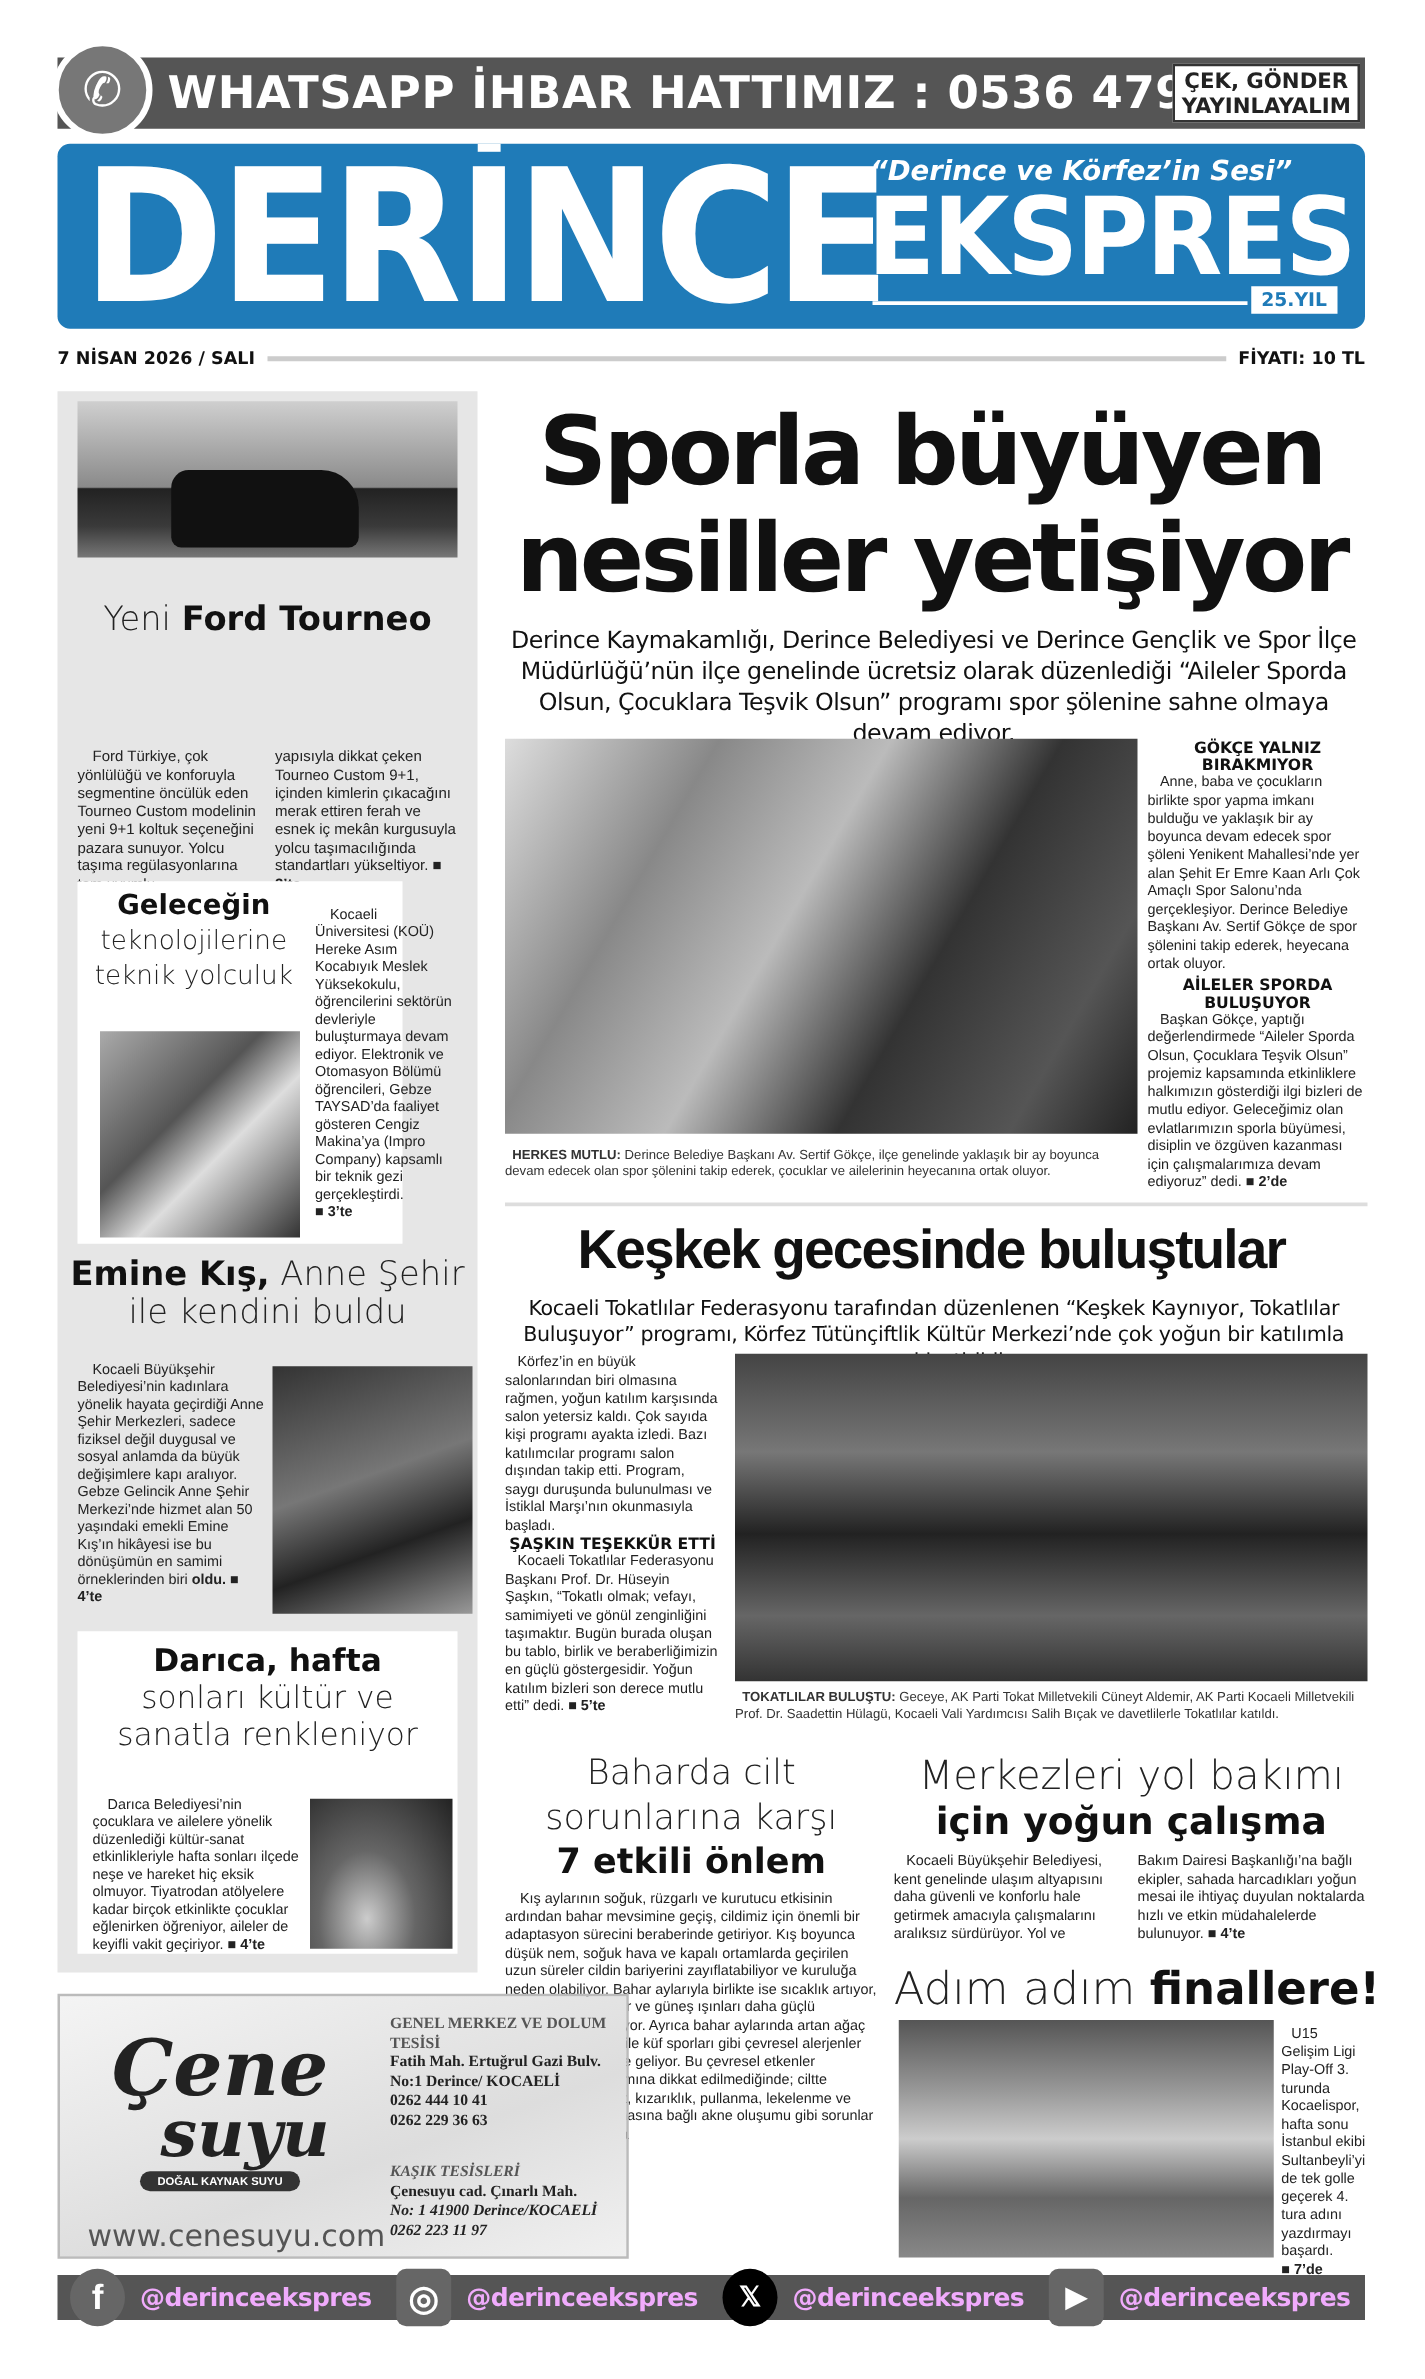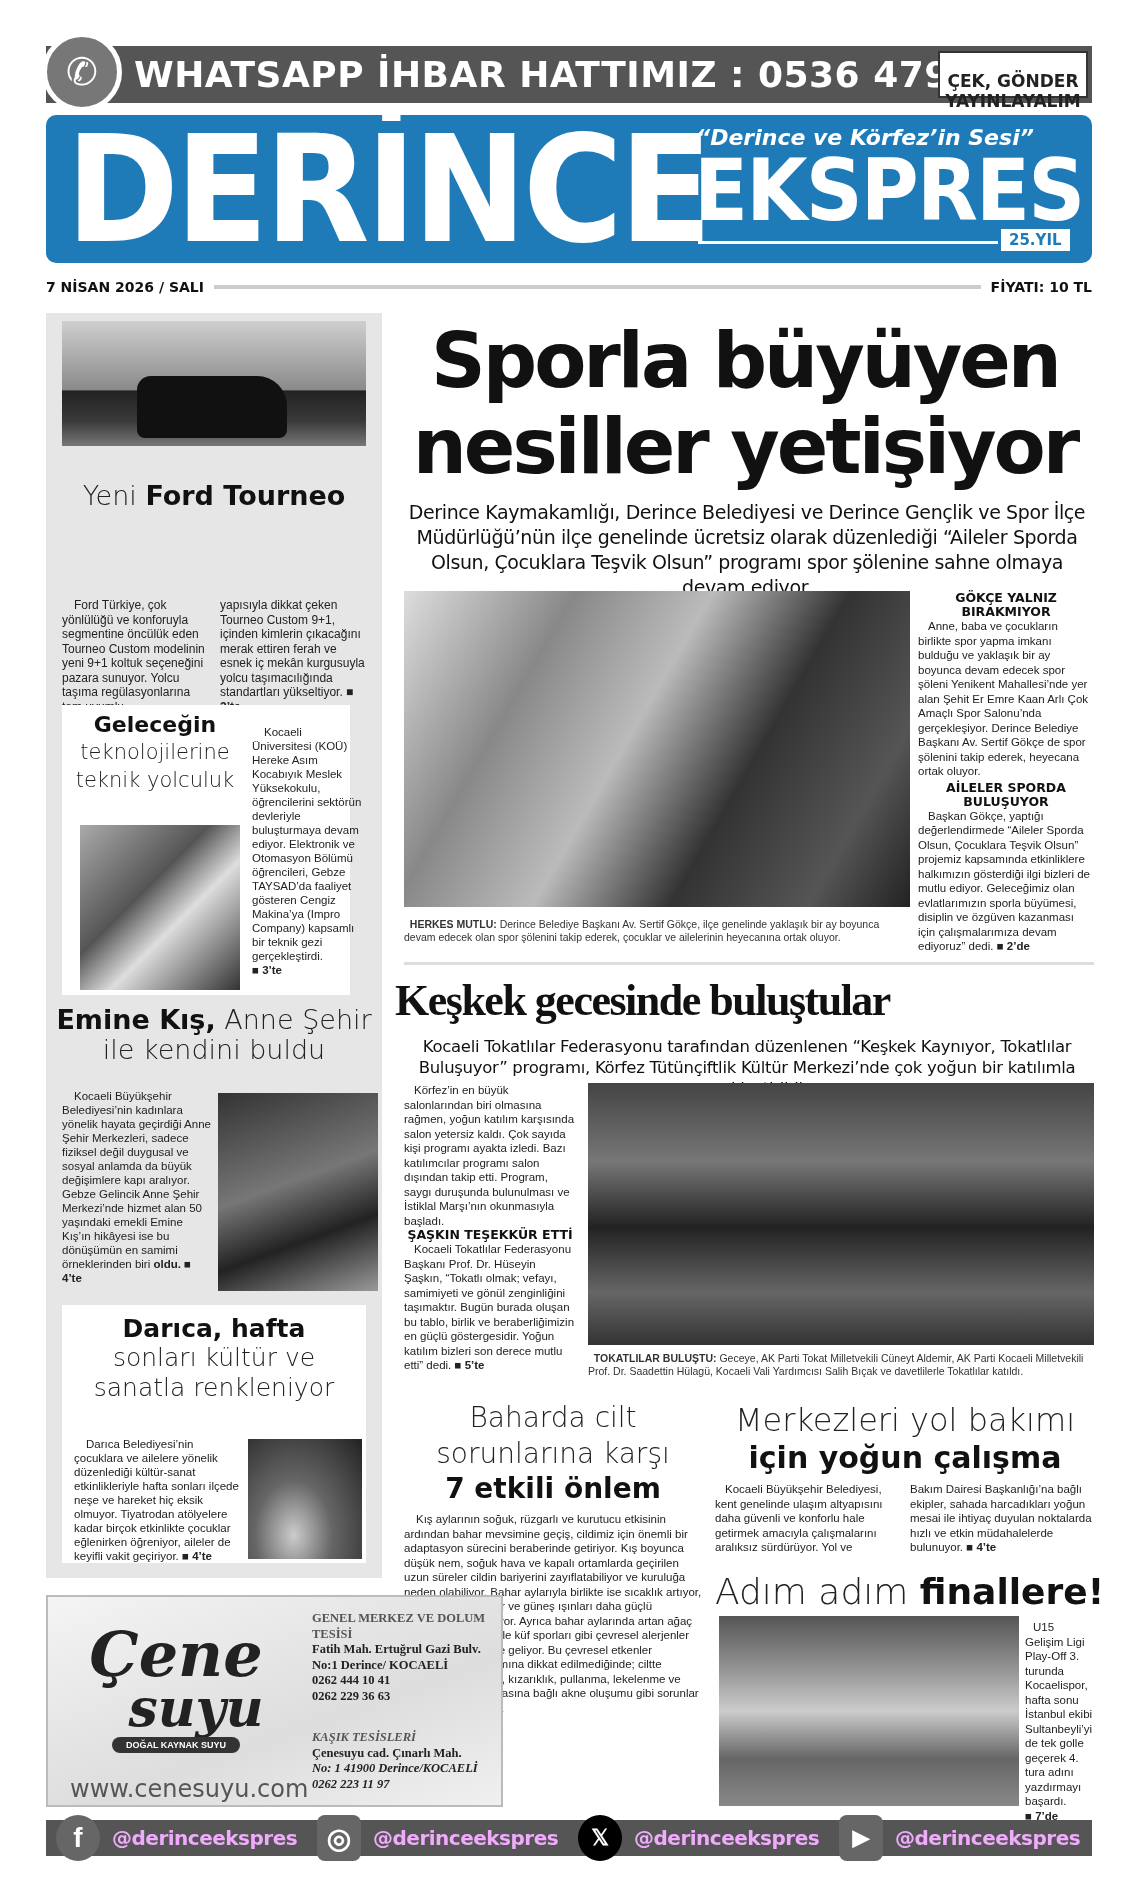--- a/index.html
+++ b/index.html
@@ -2,21 +2,21 @@
 <html><head>
 <meta charset="utf-8">
 <style>
 *{box-sizing:border-box;margin:0;padding:0}
 body{width:1140px;height:1903px;background:#fff;font-family:"Liberation Sans",sans-serif;color:#111;position:relative;overflow:hidden}
 .abs{position:absolute}
 
 #wa{left:46px;top:46px;width:1046px;height:57px;background:#555;display:flex;align-items:center}
 #wa-icon{position:absolute;left:-4px;top:-14px;width:80px;height:80px;border-radius:50%;background:#777;border:5px solid #fff;display:flex;align-items:center;justify-content:center;color:#fff;font-size:38px}
 #wa-text{margin-left:88px;color:#fff;font-weight:bold;font-size:36px;letter-spacing:.5px;font-family:"DejaVu Sans",sans-serif;white-space:nowrap}
-#wa-cta{position:absolute;right:4px;top:5px;width:150px;height:47px;background:#fff;border:2px solid #333;color:#222;font-weight:bold;font-size:17px;line-height:20px;text-align:center;padding-top:18px;font-family:"DejaVu Sans",sans-serif}
+#wa-cta{position:absolute;right:4px;top:5px;width:150px;height:47px;background:#fff;border:2px solid #333;color:#222;font-weight:bold;font-size:17px;line-height:20px;text-align:center;padding-top:2px;font-family:"DejaVu Sans",sans-serif}
 
 #mast{left:46px;top:115px;width:1046px;height:148px;background:#1f7bb8;border-radius:10px;overflow:hidden}
 #mast-left{position:absolute;left:20px;top:2px;color:#fff;font-weight:bold;font-size:148px;line-height:146px;letter-spacing:-4px;font-family:"DejaVu Sans",sans-serif;transform:scaleX(.92);transform-origin:left}
 #mast-slogan{position:absolute;left:650px;top:10px;color:#fff;font-style:italic;font-weight:bold;font-size:22px;font-family:"DejaVu Sans",sans-serif}
 #mast-right{position:absolute;left:648px;top:30px;color:#fff;font-weight:bold;font-size:86px;line-height:90px;letter-spacing:-2px;font-family:"DejaVu Sans",sans-serif;transform:scaleX(.92);transform-origin:left}
 #mast-rule{position:absolute;left:652px;top:126px;width:300px;height:3px;background:#fff}
 #mast-year{position:absolute;left:955px;top:114px;background:#fff;color:#1f7bb8;font-weight:bold;font-size:15px;padding:2px 8px;font-family:"DejaVu Sans",sans-serif}
 
 #dateline{left:46px;top:276px;width:1046px;height:22px;display:flex;align-items:center;gap:10px;font-weight:bold;font-size:14px;font-family:"DejaVu Sans",sans-serif}
 #dateline .rule{flex:1;height:4px;background:#ccc}
@@ -32,21 +32,21 @@
 .ref{font-weight:bold}
 .ref::before{content:"■ ";font-weight:bold}
 
 #h1{left:395px;top:318px;width:700px;text-align:center;font-family:"DejaVu Sans",sans-serif;font-weight:bold;font-size:76px;line-height:86px;letter-spacing:-3px;color:#111}
 #deck{left:400px;top:500px;width:694px;text-align:center;font-size:19px;line-height:25px;font-family:"DejaVu Sans",sans-serif;color:#111;letter-spacing:-.4px}
 #mainphoto{left:404px;top:591px;width:506px;height:316px}
 #rightcol{left:918px;top:591px;width:176px}
 .sub{font-weight:bold;text-align:center;font-size:12.5px;line-height:14px;font-family:"DejaVu Sans",sans-serif}
 #cap1{left:404px;top:918px;width:506px;font-size:10.5px;line-height:13px;color:#333}
 #rule1{left:404px;top:962px;width:690px;height:3px;background:#ddd}
-#h2{left:395px;top:975px;width:700px;text-align:left;font-weight:bold;font-size:44px;font-family:Liberation Serif, serif;letter-spacing:-1.5px}
+#h2{left:395px;top:975px;width:700px;text-align:center;font-weight:bold;font-size:44px;font-family:Liberation Sans, sans-serif;letter-spacing:-1.5px}
 #deck2{left:400px;top:1036px;width:694px;text-align:center;font-size:16.5px;line-height:21px;font-family:"DejaVu Sans",sans-serif;letter-spacing:-.3px}
 #kcol{left:404px;top:1083px;width:172px}
 #kphoto{left:588px;top:1083px;width:506px;height:262px}
 #cap2{left:588px;top:1352px;width:506px;font-size:10.5px;line-height:13px;color:#333}
 
 #cilt{left:404px;top:1400px;width:298px}
 #yol{left:715px;top:1400px;width:380px}
 #adim{left:715px;top:1572px;width:380px}
 #ad{left:46px;top:1595px;width:457px;height:212px;border:2px solid #bbb;background:linear-gradient(160deg,#f4f4f4,#ddd 60%,#f0f0f0)}
 #social{left:46px;top:1820px;width:1046px;height:36px;background:#555;display:flex;align-items:center}
@@ -86,21 +86,21 @@
     <div style="position:absolute;left:75px;top:55px;width:150px;height:62px;background:#111;border-radius:14px 30px 8px 8px"></div>
   </div>
   <div class="stitle" style="position:absolute;left:10px;top:168px;width:316px;font-size:27px">
     <span class="h-light">Yeni </span><span class="h-bold">Ford Tourneo</span><br>
   </div>
   <div style="position:absolute;left:16px;top:285px;width:304px;display:flex;gap:12px">
     <p class="body" style="flex:1;text-indent:12px">Ford Türkiye, çok yönlülüğü ve konforuyla segmentine öncülük eden Tourneo Custom modelinin yeni 9+1 koltuk seçeneğini pazara sunuyor. Yolcu taşıma regülasyonlarına tam uyumlu</p>
     <p class="body" style="flex:1"><span>yapısıyla dikkat çeken Tourneo Custom 9+1, içinden kimlerin çıkacağını merak ettiren ferah ve esnek iç mekân kurgusuyla yolcu taşımacılığında standartları yükseltiyor.</span> <span class="ref">3’te</span></p>
   </div>
 
-  <div class="lbox" style="left:16px;top:392px;width:288px;height:290px">
+  <div class="lbox" style="left:16px;top:392px;width:260px;height:290px">
     <div class="stitle" style="position:absolute;left:4px;top:8px;width:178px">
       <div class="h-bold" style="font-size:22px">Geleceğin</div>
       <div class="h-light" style="font-size:21px;line-height:28px">teknolojilerine teknik yolculuk</div>
     </div>
     <div class="photo" style="left:18px;top:120px;width:160px;height:165px;background:linear-gradient(135deg,#aaa,#555 40%,#ddd 60%,#333)"></div>
     <p class="body" style="position:absolute;left:190px;top:20px;width:110px;font-size:11.5px;line-height:14px;text-indent:12px"><span>Kocaeli Üniversitesi (KOÜ) Hereke Asım Kocabıyık Meslek Yüksekokulu, öğrencilerini sektörün devleriyle buluşturmaya devam ediyor. Elektronik ve Otomasyon Bölümü öğrencileri, Gebze TAYSAD’da faaliyet gösteren Cengiz Makina’ya (Impro Company) kapsamlı bir teknik gezi gerçekleştirdi.</span><br><span class="ref">3’te</span></p>
   </div>
 
   <div class="stitle" style="position:absolute;left:10px;top:692px;width:316px;font-size:27px">
     <span class="h-bold">Emine Kış,</span><span class="h-light"> Anne Şehir ile kendini buldu</span>

